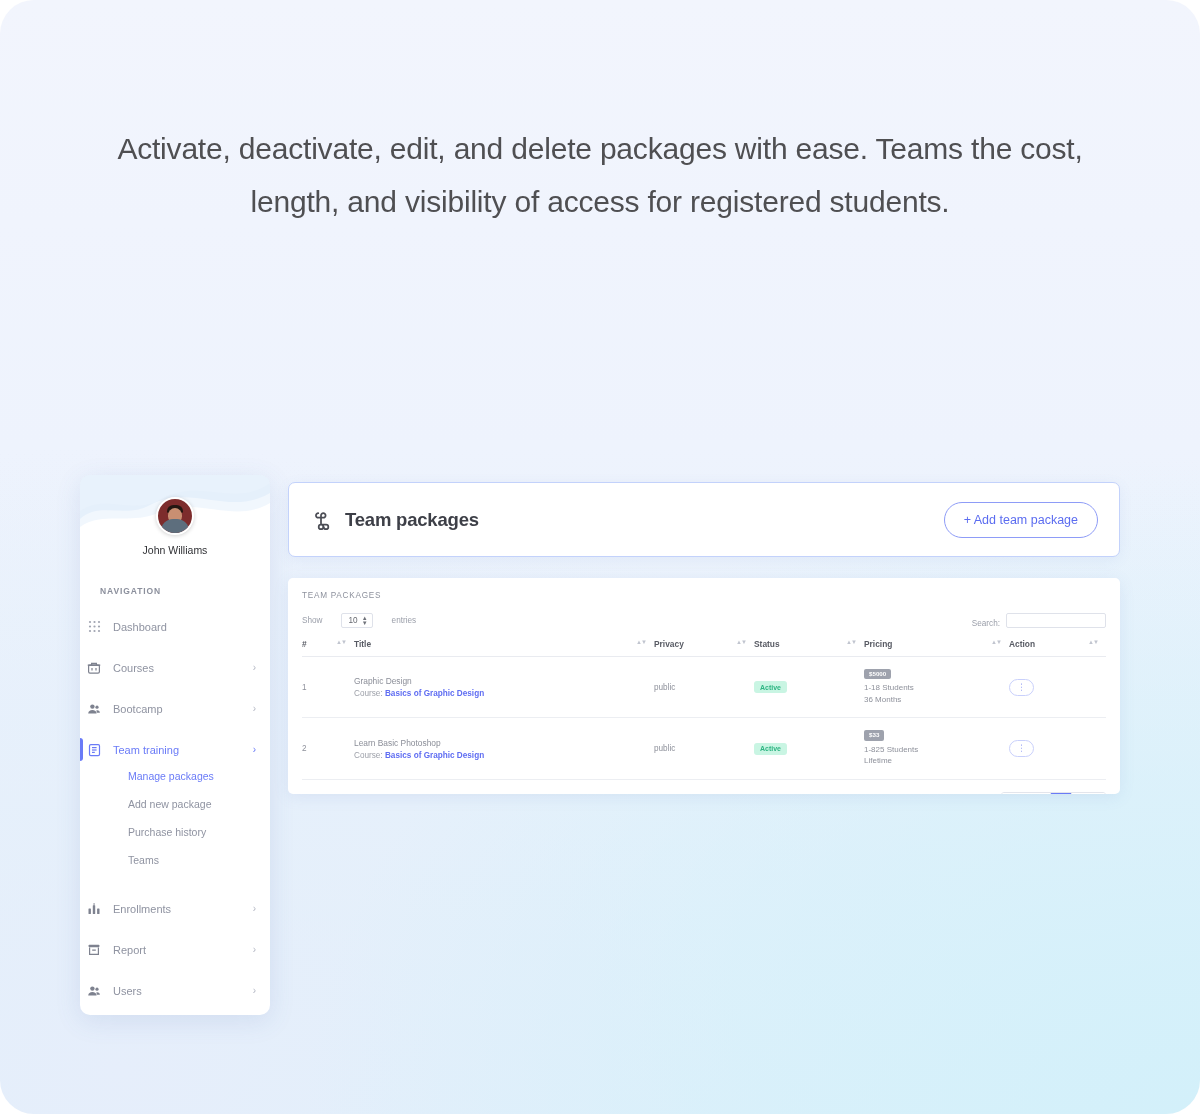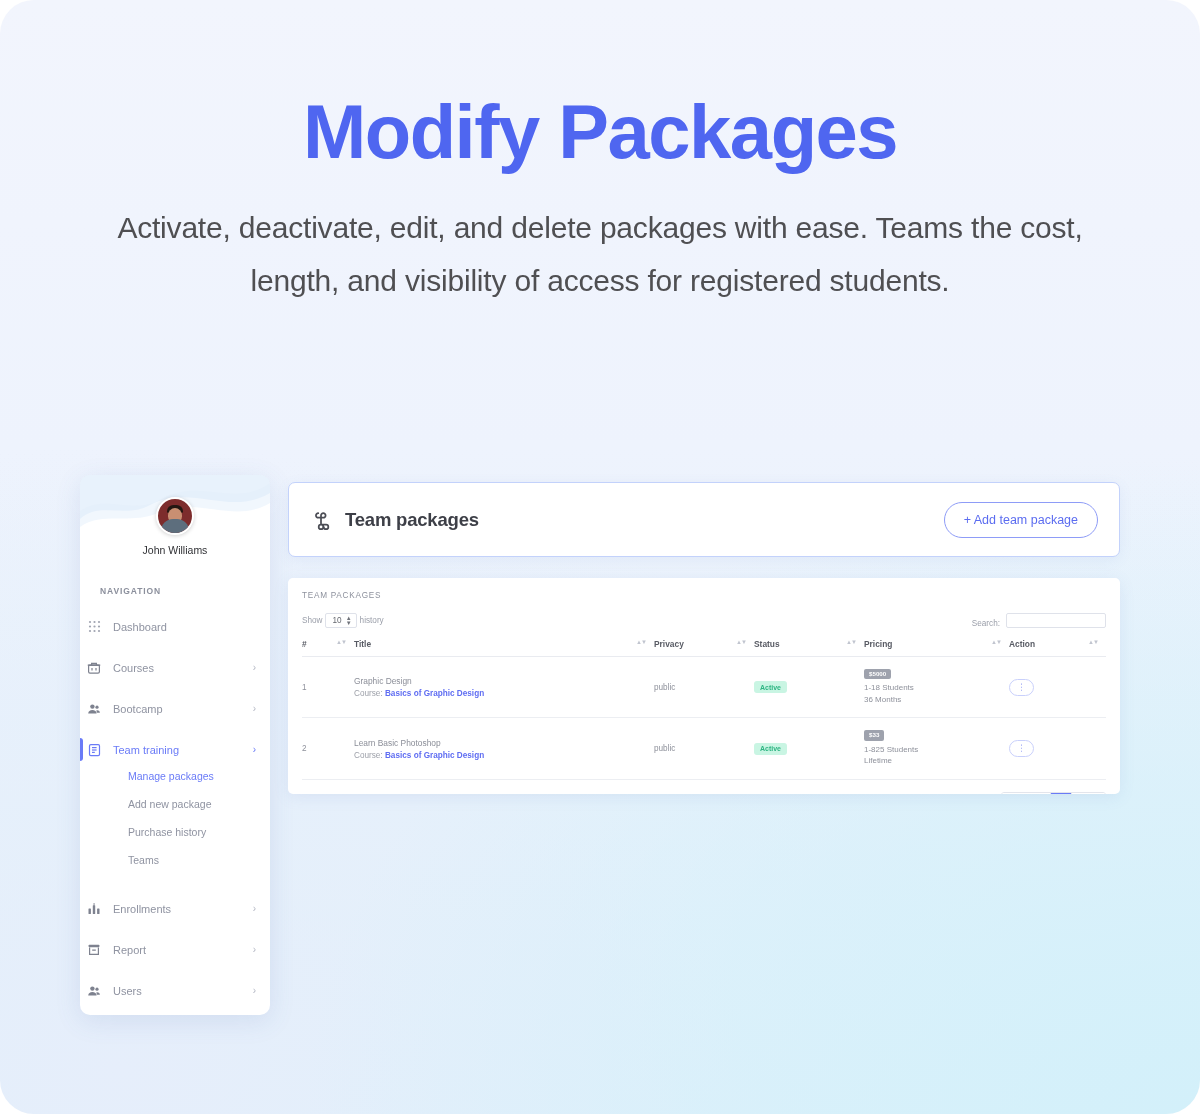--- a/index.html
+++ b/index.html
@@ -231,21 +231,21 @@
     font-weight: 400;
   }
   .tbl-controls {
     display: flex;
     align-items: center;
     margin-top: 13px;
   }
   .show-entries {
     display: flex;
     align-items: center;
-    gap: 3px;
+    gap: 19px;
     font-size: 8.2px;
     color: #9a9ea9;
     text-align: center;
   }
   .select-box {
     position: relative;
     display: inline-flex;
     align-items: center;
     border: 1px solid #dfe2ea;
     border-radius: 2px;
@@ -401,21 +401,20 @@
     background: #6a7bf7;
     color: #ffffff;
   }
 </style>
 </head>
 <body>
 
 <div id="page">
 
   <div class="hero">
-    <div class="hero-title">Modify Packages</div>
     <div class="hero-sub">Activate, deactivate, edit, and delete packages with ease. Teams the cost, length, and visibility of access for registered students.</div>
   </div>
 
   <div class="sidebar">
 
     <div class="sidebar-wave">
       <svg width="190" height="64" viewBox="0 0 190 64" preserveAspectRatio="none" aria-hidden="true">
         <path d="M0,0 L190,0 L190,18 C150,42 110,8 70,30 C45,44 20,26 0,44 Z" fill="#dceaf8" opacity="0.75"></path>
         <path d="M0,0 L190,0 L190,8 C155,34 120,2 82,24 C52,41 26,18 0,36 Z" fill="#eaf3fc" opacity="0.9"></path>
         <path d="M0,0 L190,0 L190,28 C152,50 118,20 78,38 C50,50 22,36 0,52 Z" fill="#e6f1fb" opacity="0.55"></path>
@@ -565,21 +564,21 @@
 
     <div class="tbl-caption">TEAM PACKAGES</div>
 
     <div class="tbl-controls">
       <div class="show-entries">
         <span>Show</span>
         <span class="select-box">
           <span>10</span>
           <span class="spin">▲<br>▼</span>
         </span>
-        <span>history</span>
+        <span>entries</span>
       </div>
       <div class="search-wrap">
         <span>Search:</span>
         <input class="search-input" type="text" placeholder="" style="">
       </div>
     </div>
 
     <table class="dt">
       <thead>
         <tr>

